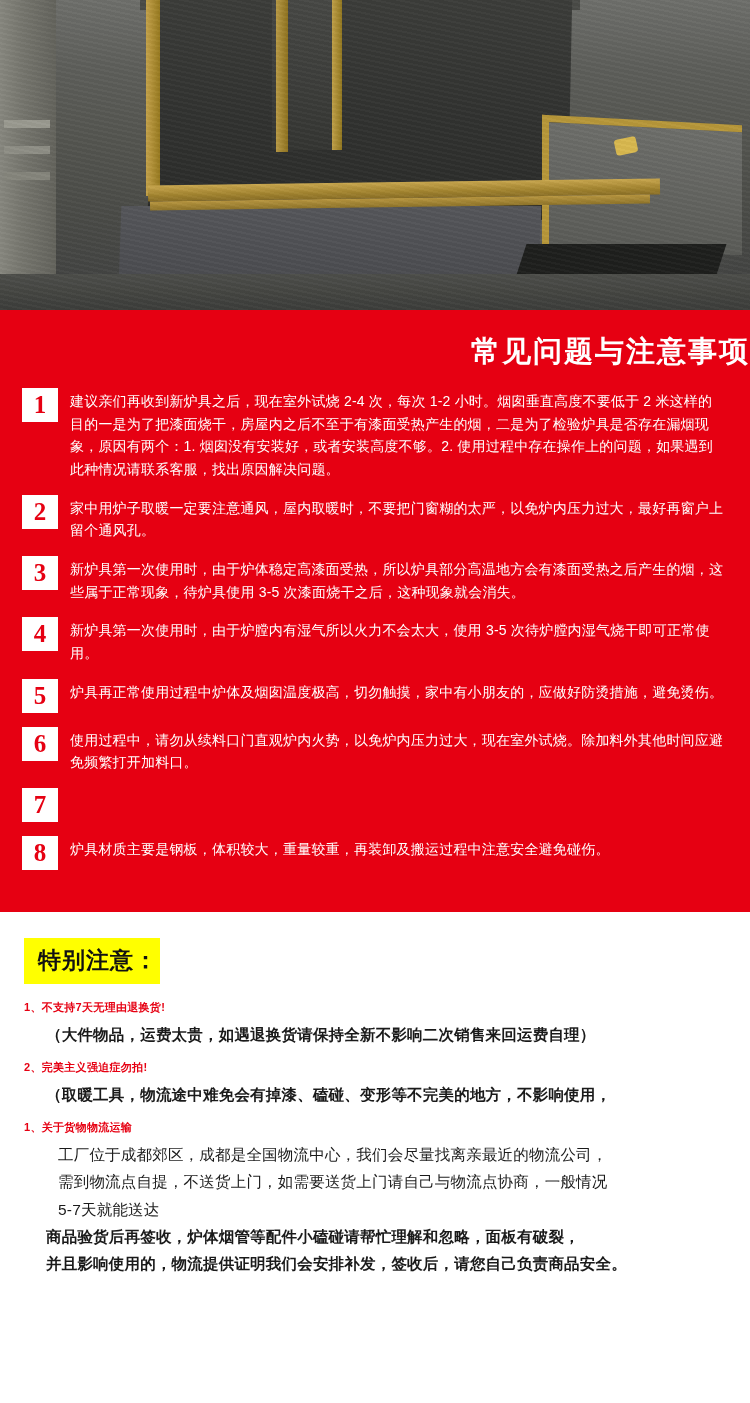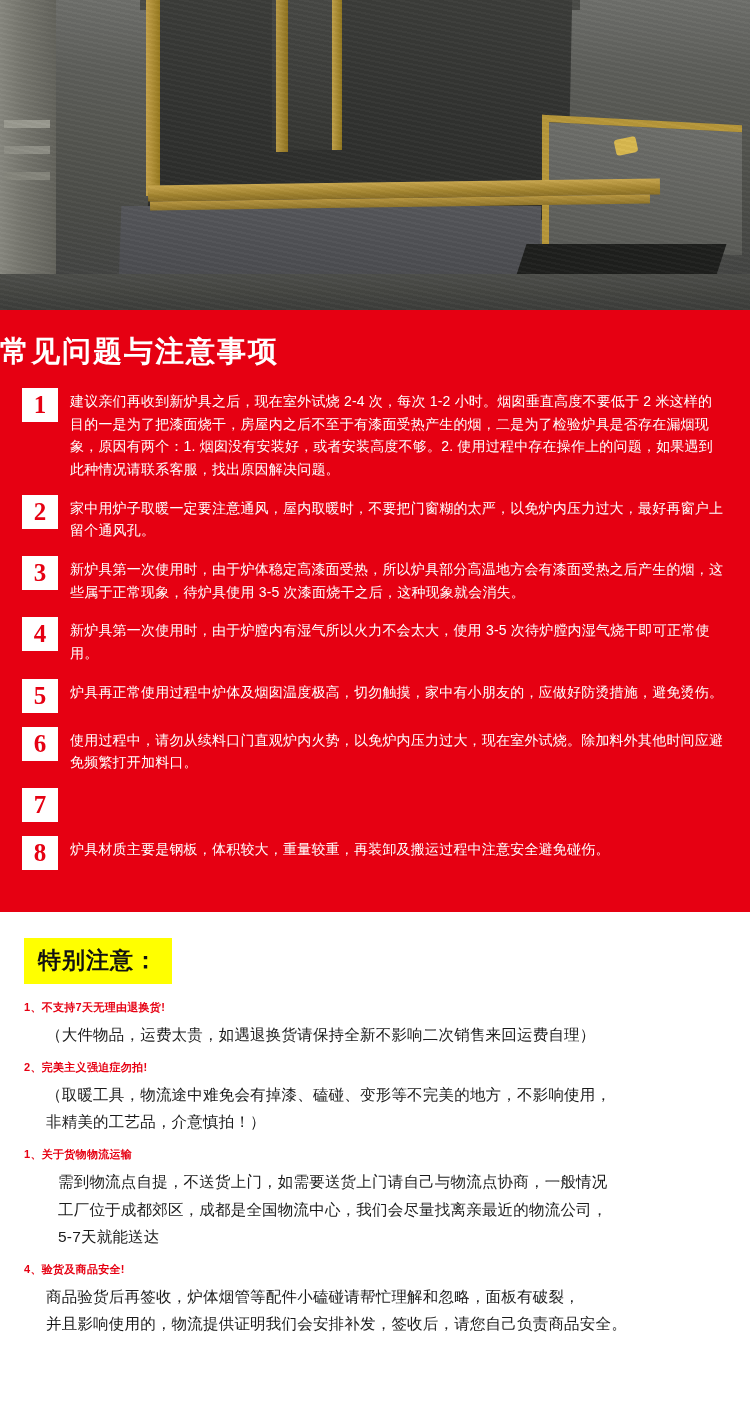--- a/index.html
+++ b/index.html
@@ -148,21 +148,21 @@
 
   
   .faq {
     background: #e60012;
     padding: 22px 0 10px 0;
   }
   .faq-title {
     color: #ffffff;
     font-size: 29px;
     font-weight: bold;
-    text-align: left;
+    text-align: right;
     letter-spacing: 2px;
     padding-bottom: 16px;
   }
   .faq-list {
     background: #e60012;
     padding: 0 26px 18px 22px;
   }
   .faq-item {
     display: flex;
     align-items: flex-start;
@@ -196,37 +196,37 @@
   }
   .notice-title-wrap {
     margin-bottom: 16px;
   }
   .notice-title {
     display: inline-block;
     background: #ffff00;
     color: #111111;
     font-size: 23px;
     font-weight: bold;
-    padding: 7px 14px 8px 14px;
+    padding: 7px 2px 8px 14px;
     letter-spacing: 1px;
   }
   .n-head {
     color: #e60012;
     font-size: 11px;
     font-weight: bold;
     margin: 12px 0 6px 0;
     letter-spacing: 0.3px;
   }
   .n-body {
     color: #1a1a1a;
     font-size: 15.5px;
     line-height: 1.75;
     letter-spacing: 0.2px;
   }
-  .n-body.indent { padding-left: 22px; }
+  .n-body.indent { padding-left: 22px; font-weight: bold; }
   .n-body.indent2 { padding-left: 34px; }
 </style>
 </head>
 <body>
 
 <div class="page">
 
   <div class="photo-wrap">
     <div class="photo"></div>
     <div class="ph-shelf"></div>
@@ -298,30 +298,28 @@
     </div>
 
     <div>
       <div class="n-head">1、不支持7天无理由退换货!</div>
       <div class="n-body indent">（大件物品，运费太贵，如遇退换货请保持全新不影响二次销售来回运费自理）</div>
     </div>
 
     <div>
       <div class="n-head">2、完美主义强迫症勿拍!</div>
       <div class="n-body indent">（取暖工具，物流途中难免会有掉漆、磕碰、变形等不完美的地方，不影响使用，</div>
-      <div class="n-body indent">非精美的工艺品，介意慎拍！）</div>
     </div>
 
     <div>
       <div class="n-head">1、关于货物物流运输</div>
+      <div class="n-body indent2">工厂位于成都郊区，成都是全国物流中心，我们会尽量找离亲最近的物流公司，</div>
       <div class="n-body indent2">需到物流点自提，不送货上门，如需要送货上门请自己与物流点协商，一般情况</div>
-      <div class="n-body indent2">工厂位于成都郊区，成都是全国物流中心，我们会尽量找离亲最近的物流公司，</div>
       <div class="n-body indent2">5-7天就能送达</div>
     </div>
 
     <div>
-      <div class="n-head">4、验货及商品安全!</div>
       <div class="n-body indent">商品验货后再签收，炉体烟管等配件小磕碰请帮忙理解和忽略，面板有破裂，</div>
       <div class="n-body indent">并且影响使用的，物流提供证明我们会安排补发，签收后，请您自己负责商品安全。</div>
     </div>
   </div>
 
 </div>
 
 </body></html>

